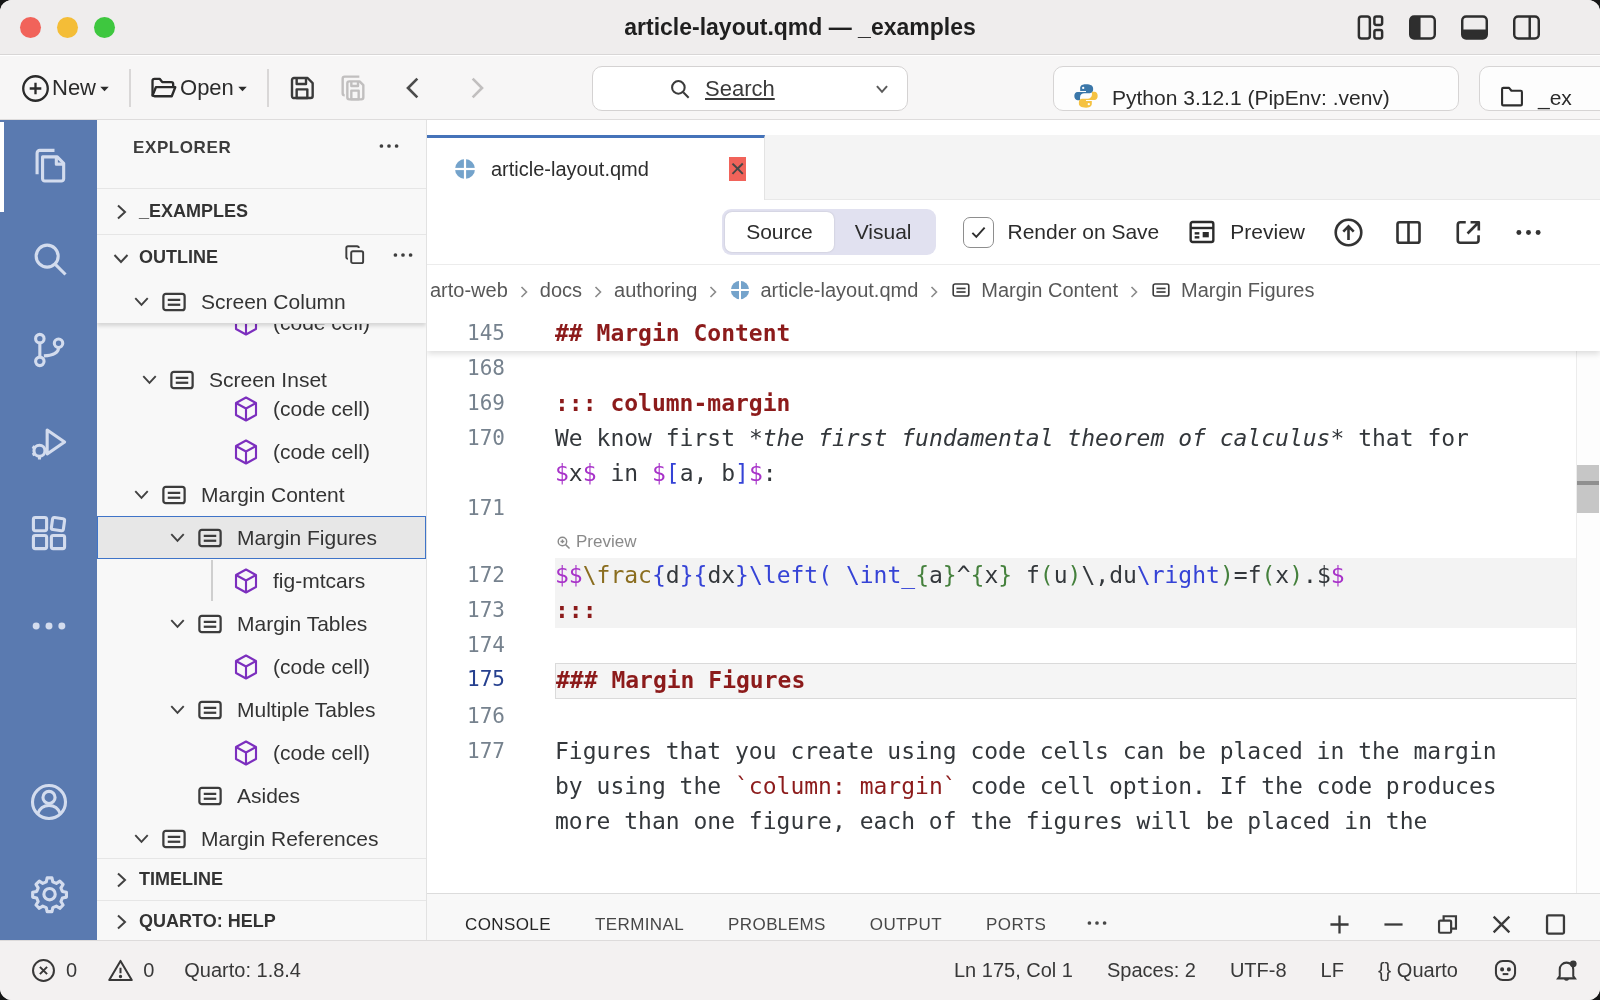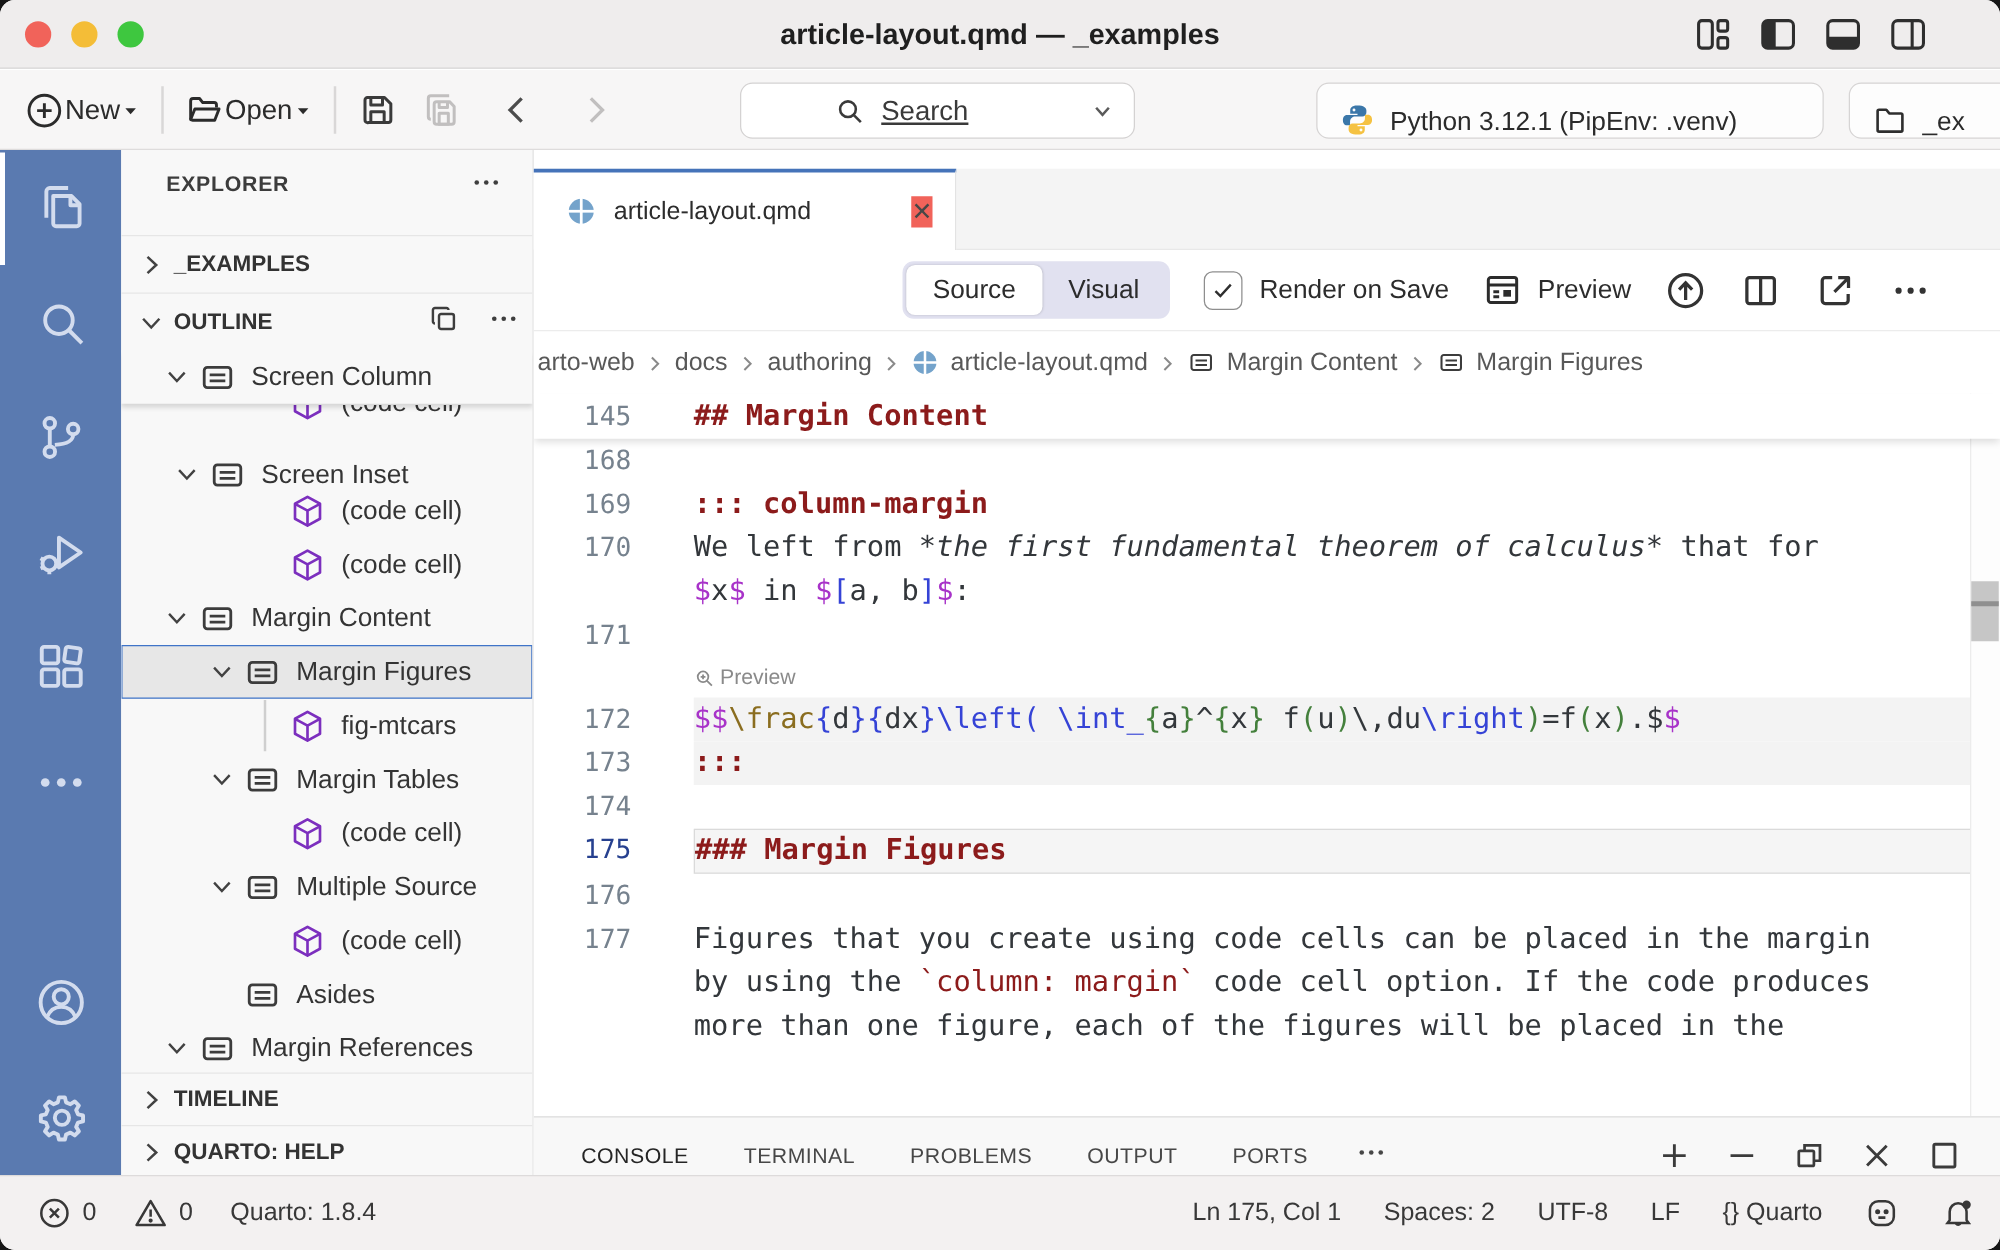--- a/index.html
+++ b/index.html
@@ -493,21 +493,21 @@
                 <path d="M5.5 8.5l6.5 7 6.5-7"></path>
               </svg>
             </span>
             <span class="t-icon ic-section">
               <svg viewBox="0 0 24 24" fill="none" stroke="currentColor" stroke-width="1.8">
                 <rect x="3.5" y="5.5" width="17" height="13" rx="2"></rect>
                 <line x1="7" y1="10.3" x2="17" y2="10.3"></line>
                 <line x1="7" y1="14.2" x2="17" y2="14.2"></line>
               </svg>
             </span>
-            <span>Multiple Source</span>
+            <span>Multiple Tables</span>
           </div>
         </div>
         <div class="tree-row">
           <div style="display: flex; align-items: center; width: 100%; padding-left: 97px;">
             <span class="chevbox"></span>
             <span class="t-icon ic-cube">
               <svg viewBox="0 0 24 24" fill="none" stroke="currentColor" stroke-width="1.7" stroke-linejoin="round">
                 <path d="M12 2.8L20 7.2v9.6L12 21.2 4 16.8V7.2z"></path>
                 <path d="M4.3 7.4L12 11.6l7.7-4.2M12 11.6V21"></path>
               </svg>
@@ -686,21 +686,21 @@
         <div class="cl">
           <span class="gut">168</span>
           <span class="cnt"></span>
         </div>
         <div class="cl">
           <span class="gut">169</span>
           <span class="cnt"><span class="tk-h">::: column-margin</span></span>
         </div>
         <div class="cl">
           <span class="gut">170</span>
-          <span class="cnt"><span class="tk-p">We left from </span><span class="tk-i">*the first fundamental theorem of calculus*</span><span class="tk-p"> that for</span></span>
+          <span class="cnt"><span class="tk-p">We know first </span><span class="tk-i">*the first fundamental theorem of calculus*</span><span class="tk-p"> that for</span></span>
         </div>
         <div class="cl">
           <span class="gut"></span>
           <span class="cnt"><span class="tk-d">$</span><span class="tk-p">x</span><span class="tk-d">$</span><span class="tk-p"> in </span><span class="tk-d">$</span><span class="tk-b">[</span><span class="tk-p">a, b</span><span class="tk-b">]</span><span class="tk-d">$</span><span class="tk-p">:</span></span>
         </div>
         <div class="cl">
           <span class="gut">171</span>
           <span class="cnt"></span>
         </div>
         <div class="cl lens">

